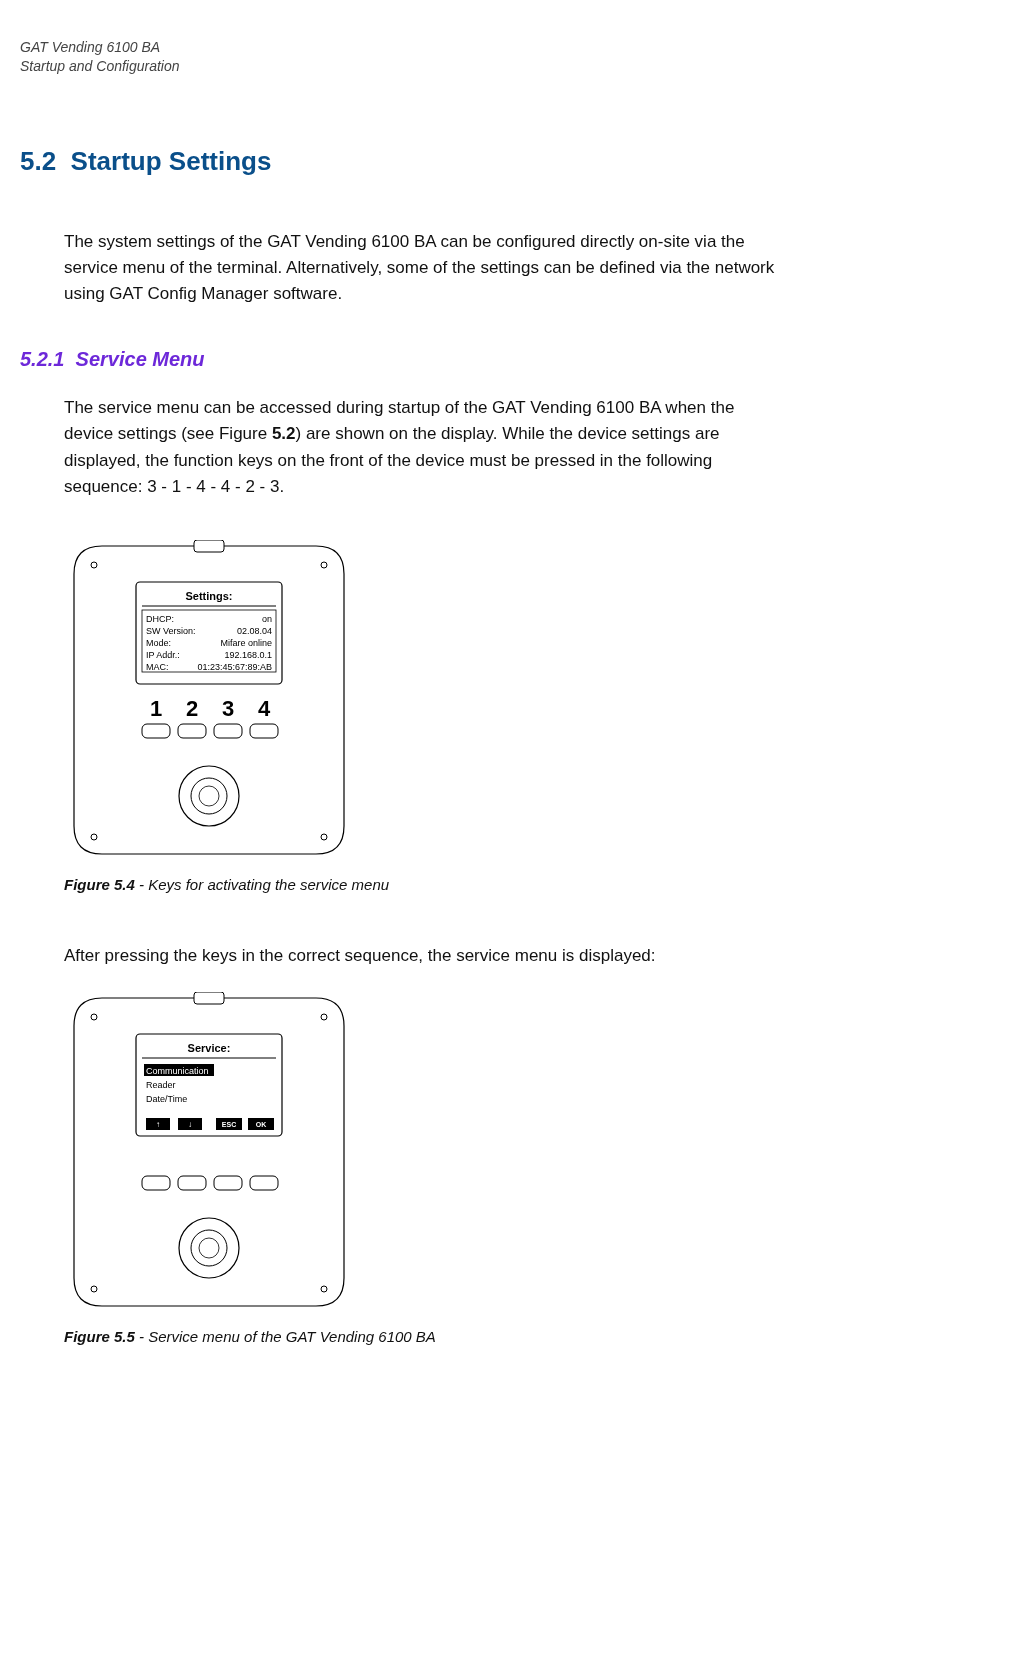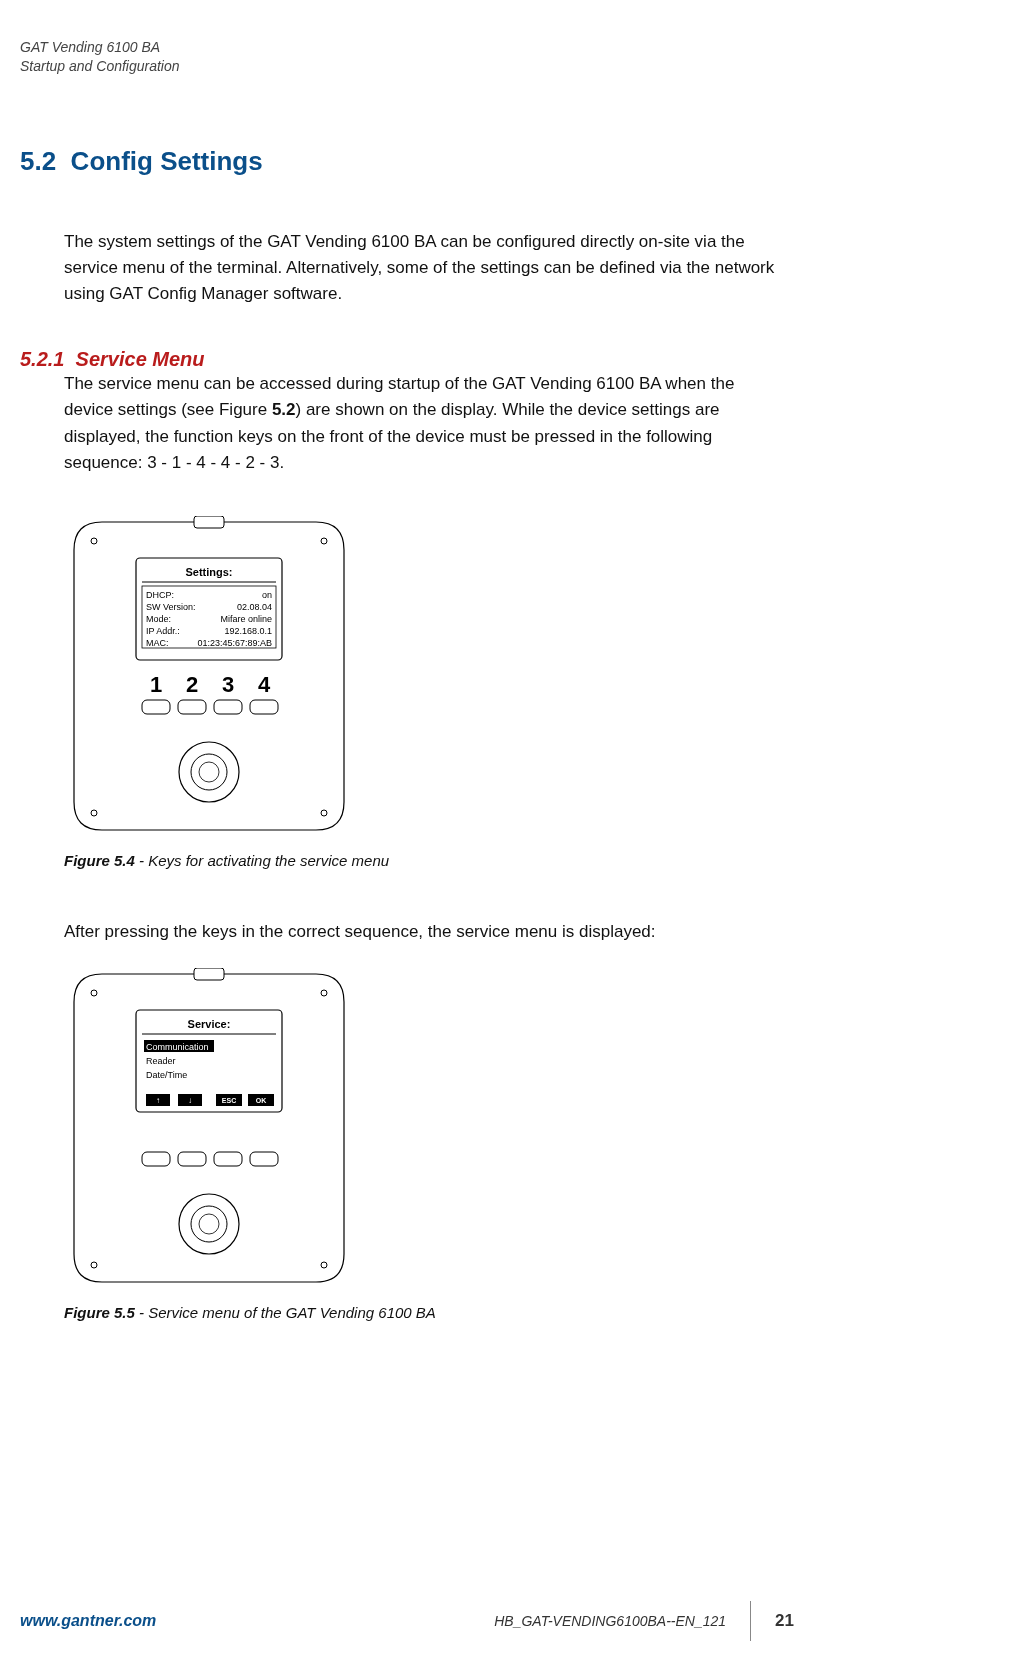--- a/index.html
+++ b/index.html
@@ -62,24 +62,25 @@
   .body-indent {
     padding-left: 44px;
   }
   .para {
     font-size: 17px;
     line-height: 1.55;
     color: #111;
     margin-bottom: 40px;
   }
   .h521 {
-    color: #b91c1c;
+    color: #6d28d9;
     font-size: 20px;
     font-weight: 700;
     font-style: italic;
+    margin-bottom: 24px;
   }
   .figref { font-weight: 700; }
   .caption {
     font-size: 15px;
     font-style: italic;
     color: #111;
     margin-top: 16px;
     margin-bottom: 50px;
   }
   .caption .fignum { font-weight: 700; }
@@ -147,21 +148,21 @@
   <div class="header-row">
     <div class="header-left">
       <div>GAT Vending 6100 BA</div>
       <div>Startup and Configuration</div>
     </div>
   </div>
 
   <div class="content">
     <div class="h52">
       <span>5.2</span>&nbsp;
-      <span>Config Settings</span>
+      <span>Startup Settings</span>
     </div>
 
     <div class="body-indent">
       <div class="para">The system settings of the GAT Vending 6100 BA can be configured directly on-site via the service menu of the terminal. Alternatively, some of the settings can be defined via the network using GAT Config Manager software.</div>
     </div>
 
     <div class="h521">
       <span>5.2.1</span>&nbsp;
       <span>Service Menu</span>
     </div>
@@ -265,24 +266,14 @@
         </svg>
 
         <div class="caption" style="margin-bottom:8px">
           <span class="fignum">Figure 5.5</span><span> - Service menu of the GAT Vending 6100 BA</span>
         </div>
       </div>
 
     </div>
   </div>
 
-  <div class="footer">
-    <div class="footer-left">www.gantner.com</div>
-    <div class="footer-right">
-      <span>HB_GAT-VENDING6100BA--EN_121</span>
-      <div class="footer-pagecell">
-        <div class="footer-sep"></div>
-        <span class="footer-page">21</span>
-      </div>
-    </div>
-  </div>
 
 </div>
 
 </body></html>

